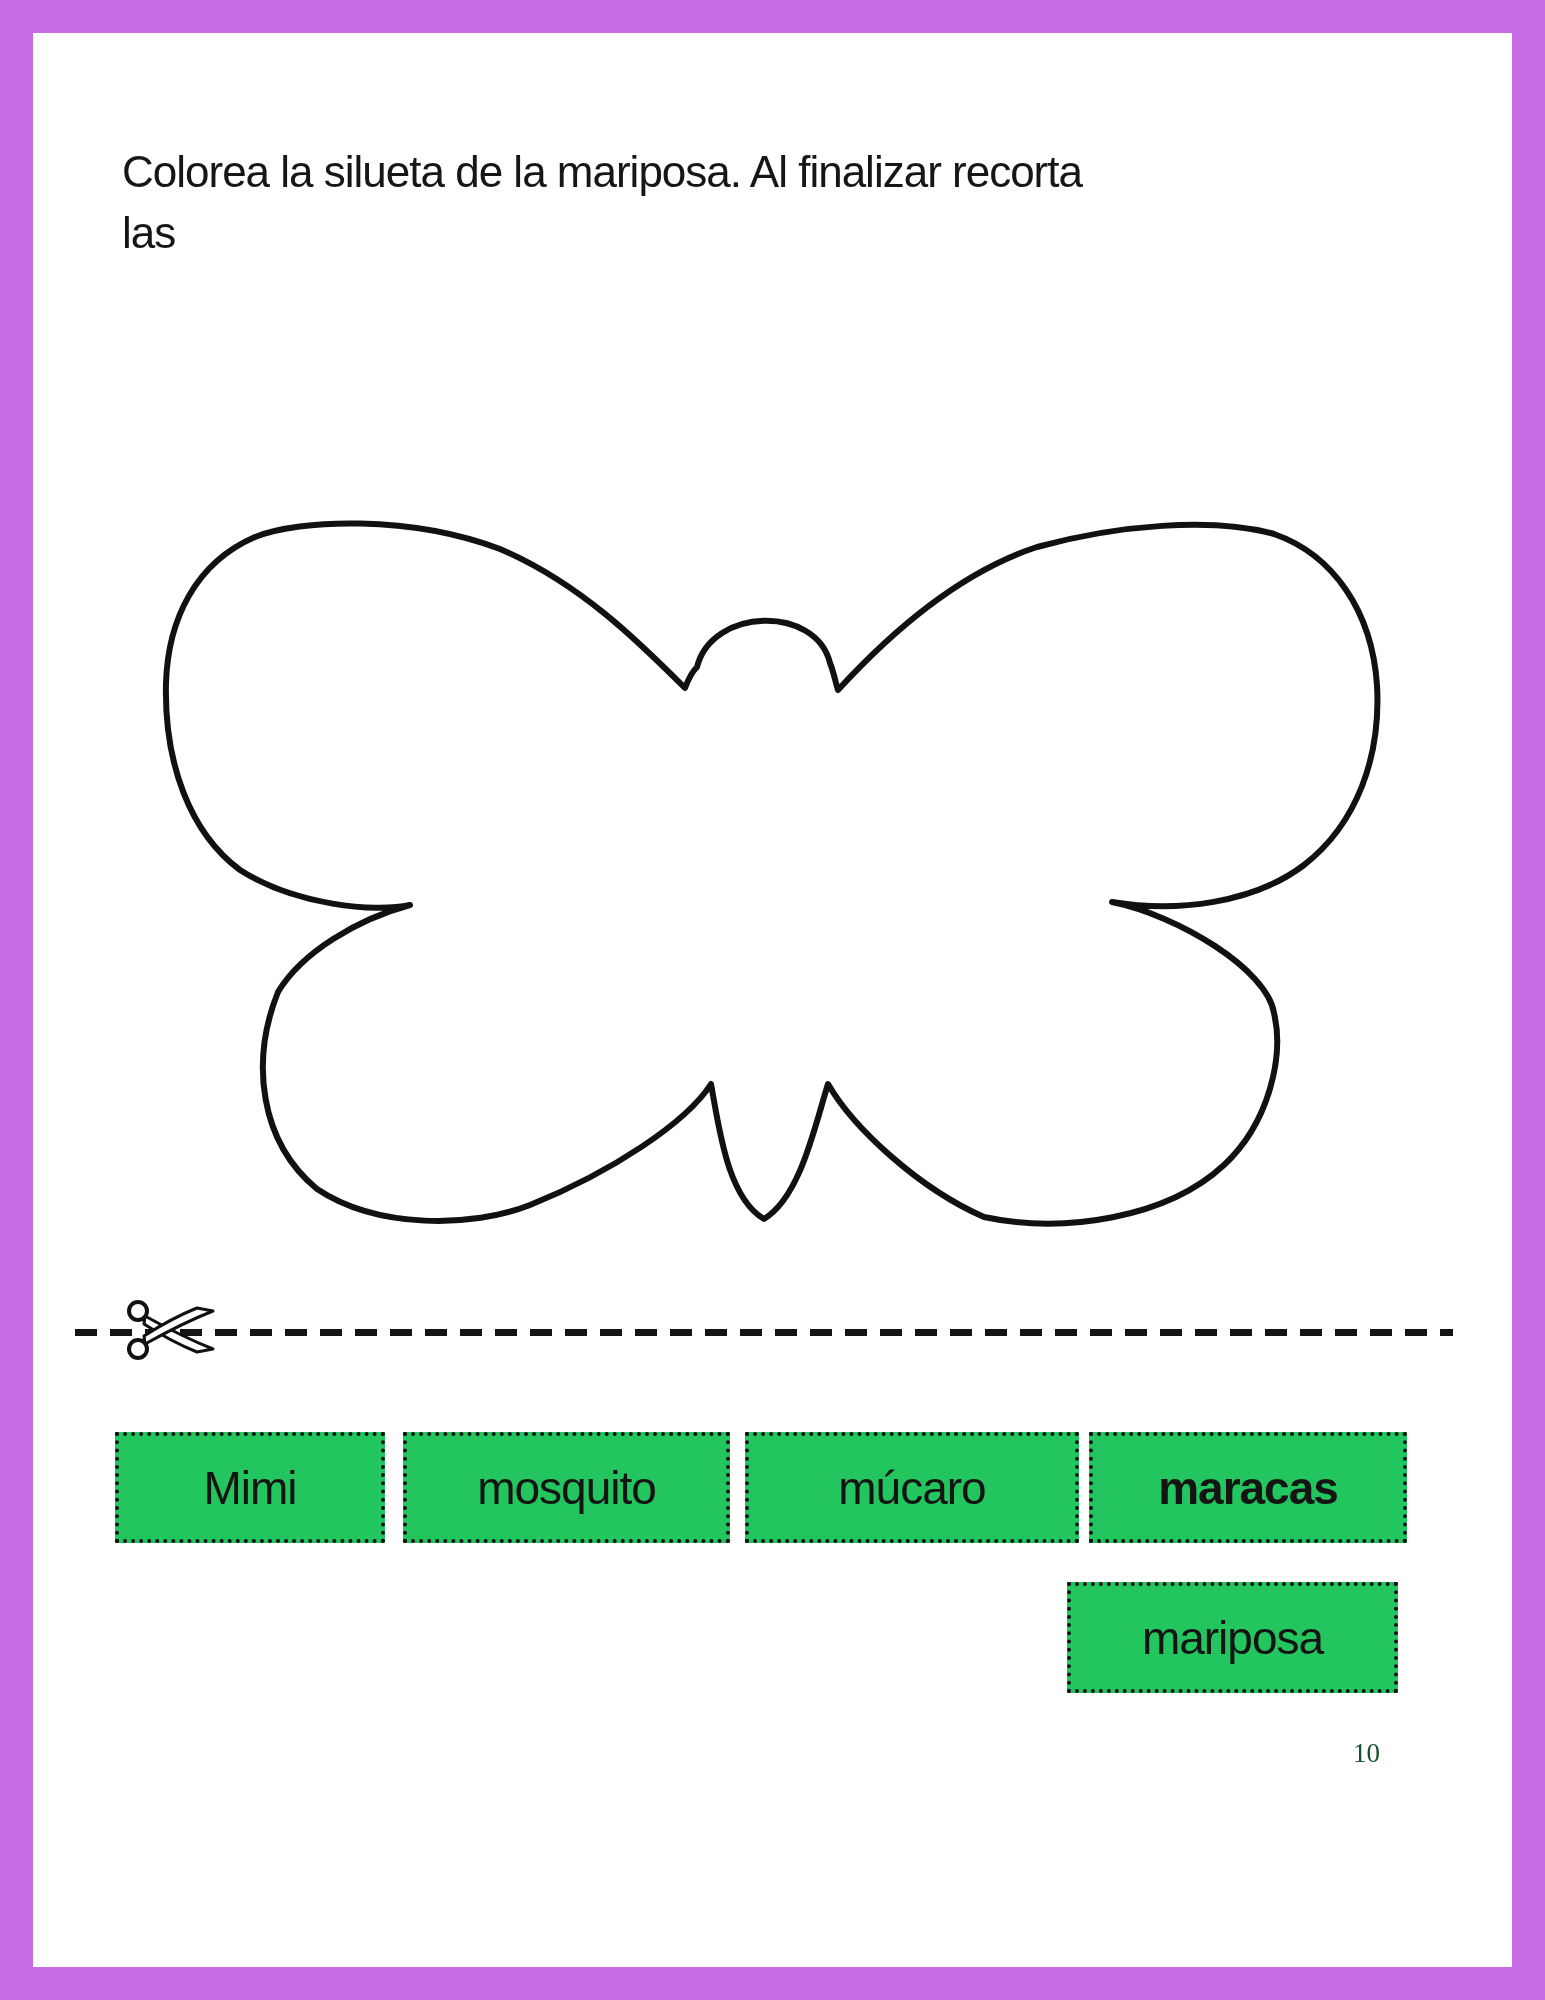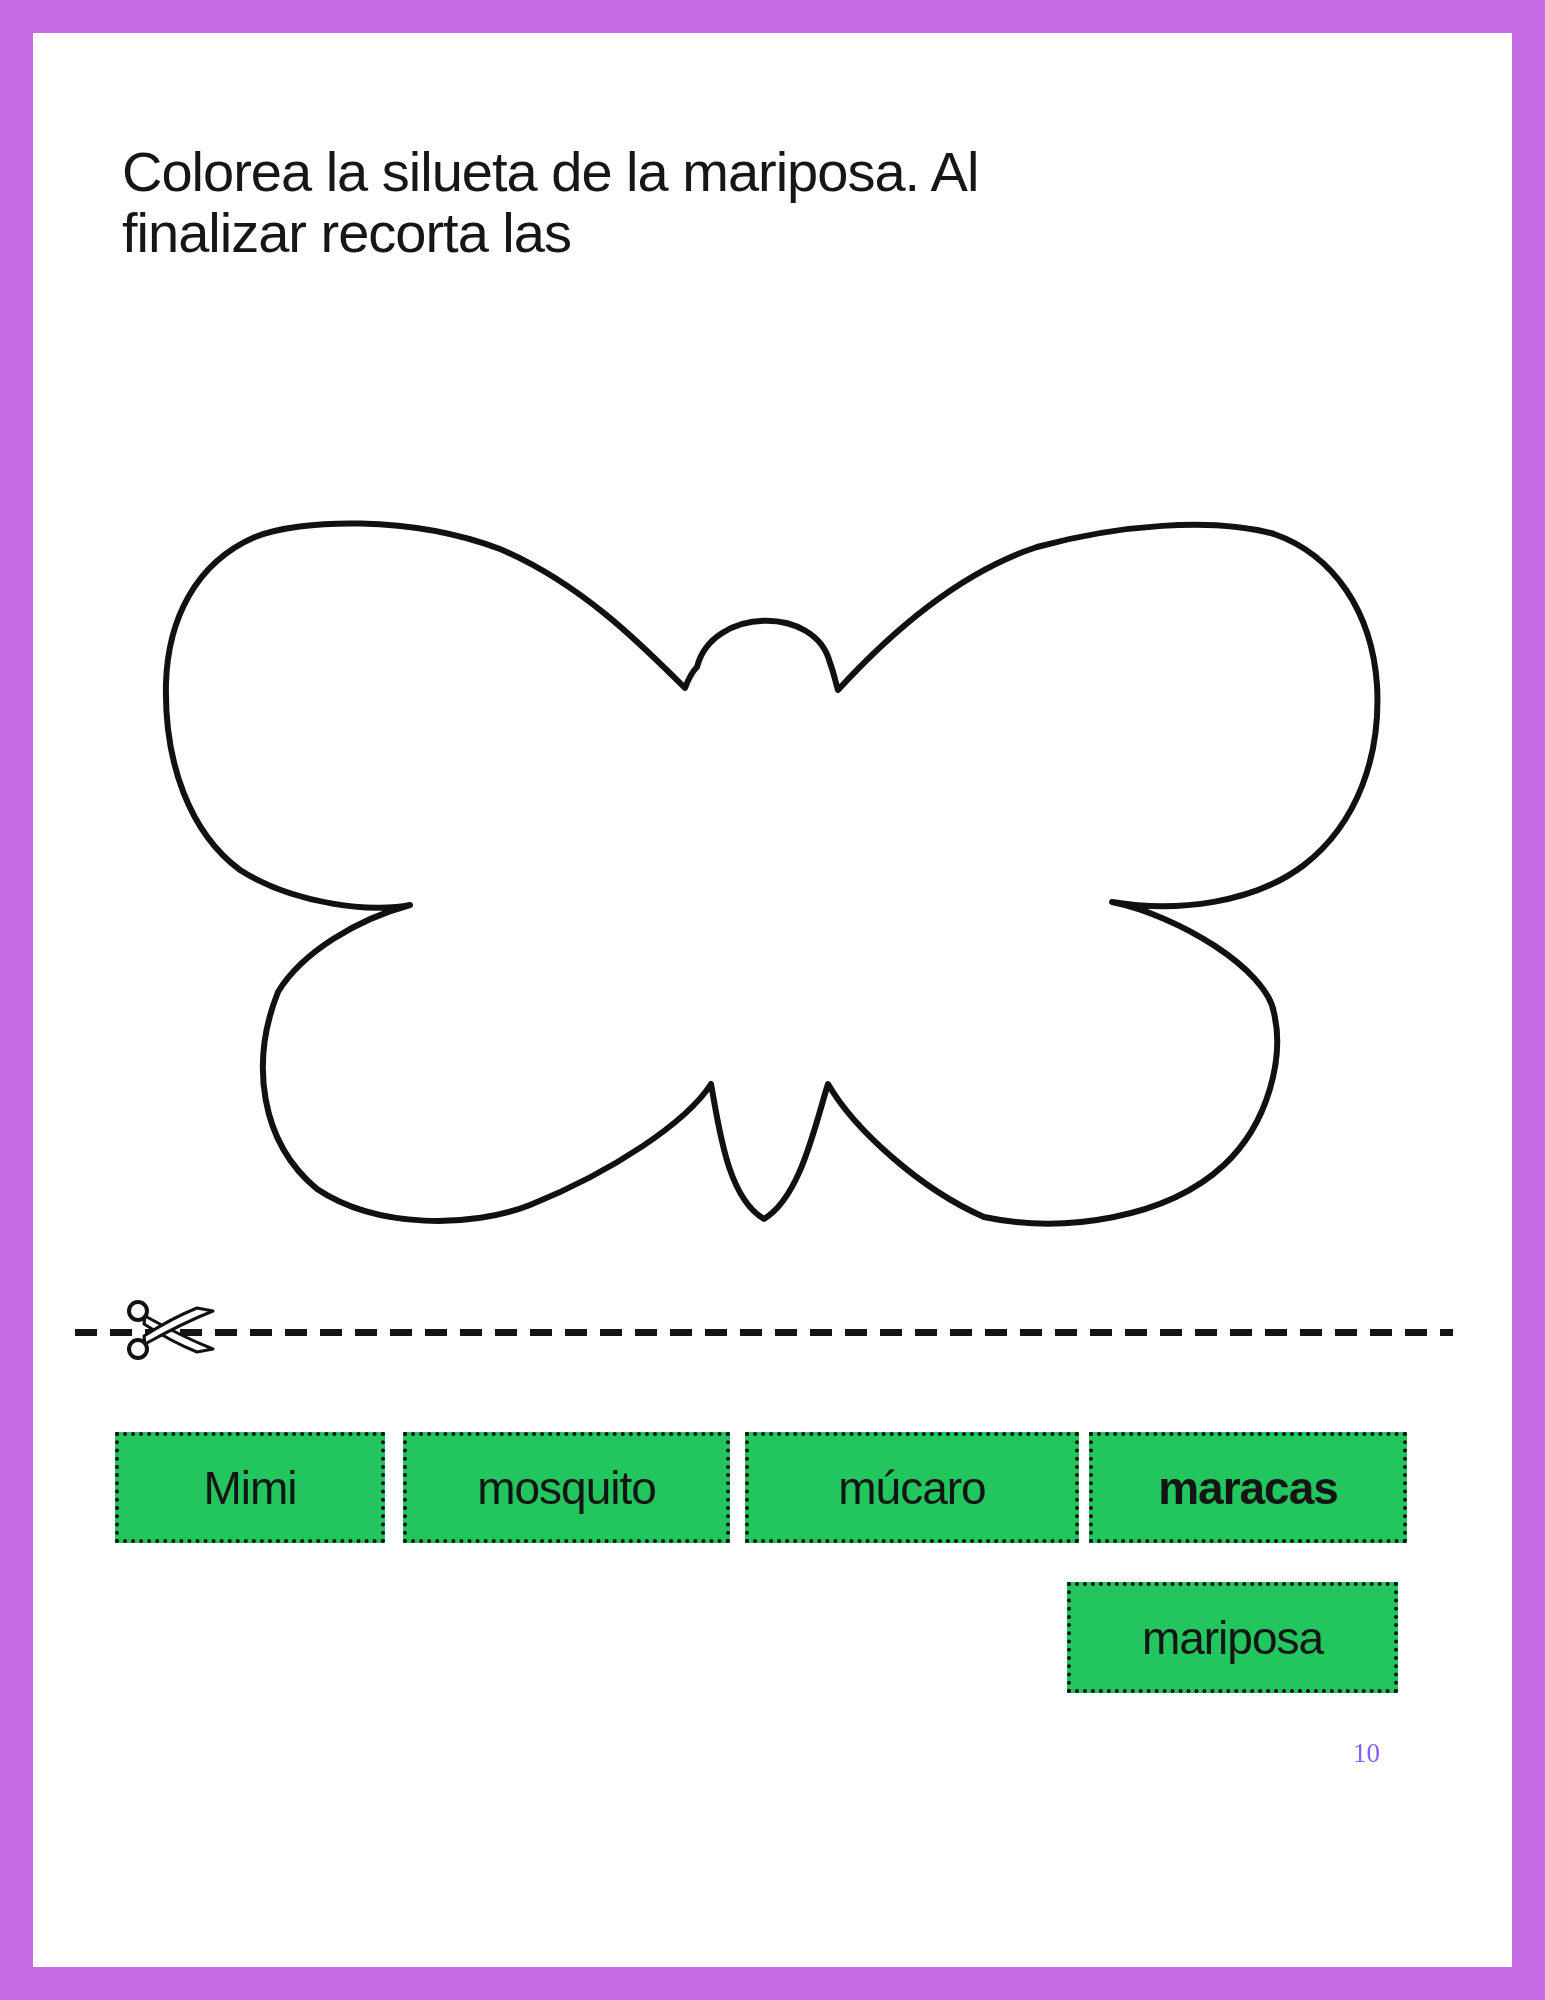--- a/index.html
+++ b/index.html
@@ -17,21 +17,21 @@
   #page{
     position:absolute;
     left:33px;top:33px;right:33px;bottom:33px;
     background:#ffffff;
   }
   .instructions{
     position:absolute;
     left:89px;top:108px;
     width:1000px;
     color:#161616;
-    font-size:56px;
+    font-size:44px;
     line-height:61px;
     letter-spacing:-1px;
   }
   .butterfly-wrap{
     position:absolute;
     left:127px;top:482px;
     width:1230px;height:725px;
   }
   .cutline{
     position:absolute;
@@ -53,21 +53,21 @@
     color:#141414;
     font-size:46px;
     letter-spacing:-1px;
     background:#22c55e;
   }
   .page-number{
     position:absolute;
     left:1320px;top:1705px;
     font-family:"Liberation Serif","DejaVu Serif",serif;
     font-size:27px;
-    color:#8b5cf6;
+    color:#14532d;
   }
 </style>
 </head>
 <body>
 
 <div id="frame">
   <div id="page">
 
     <div class="instructions">
       <div>Colorea la silueta de la mariposa. Al finalizar recorta las</div>

